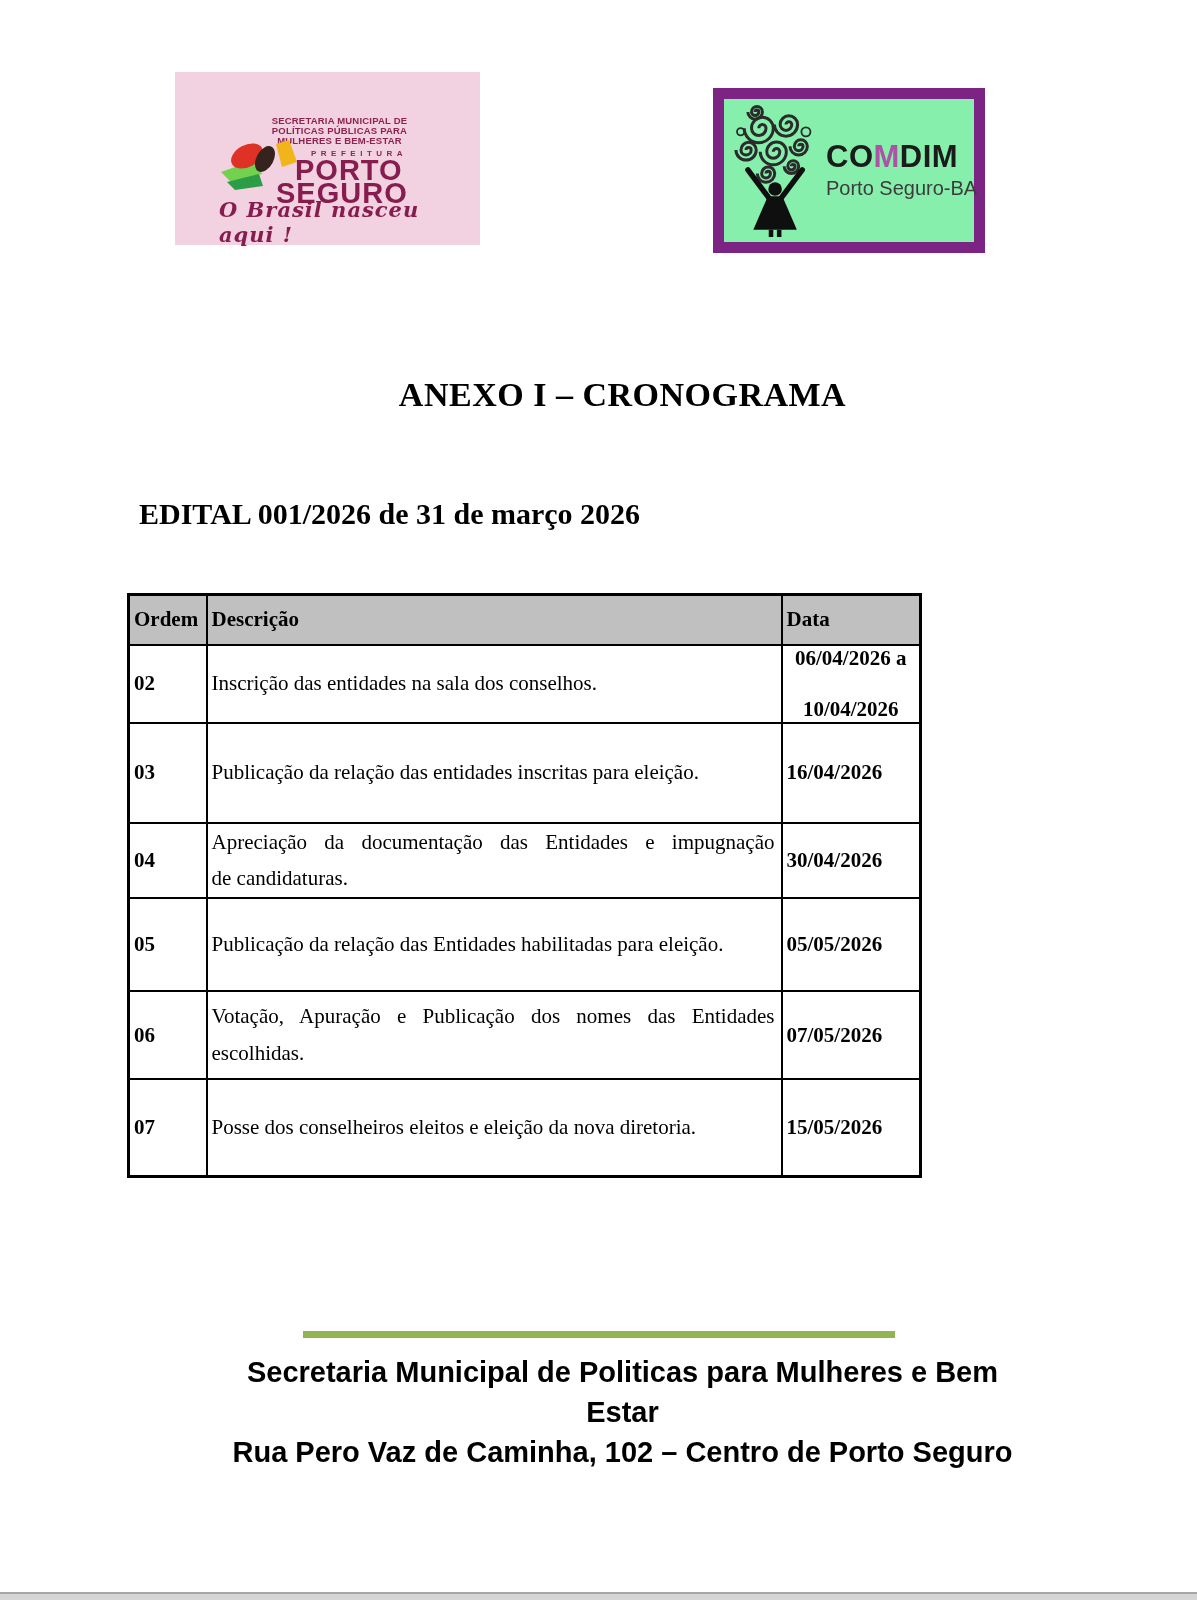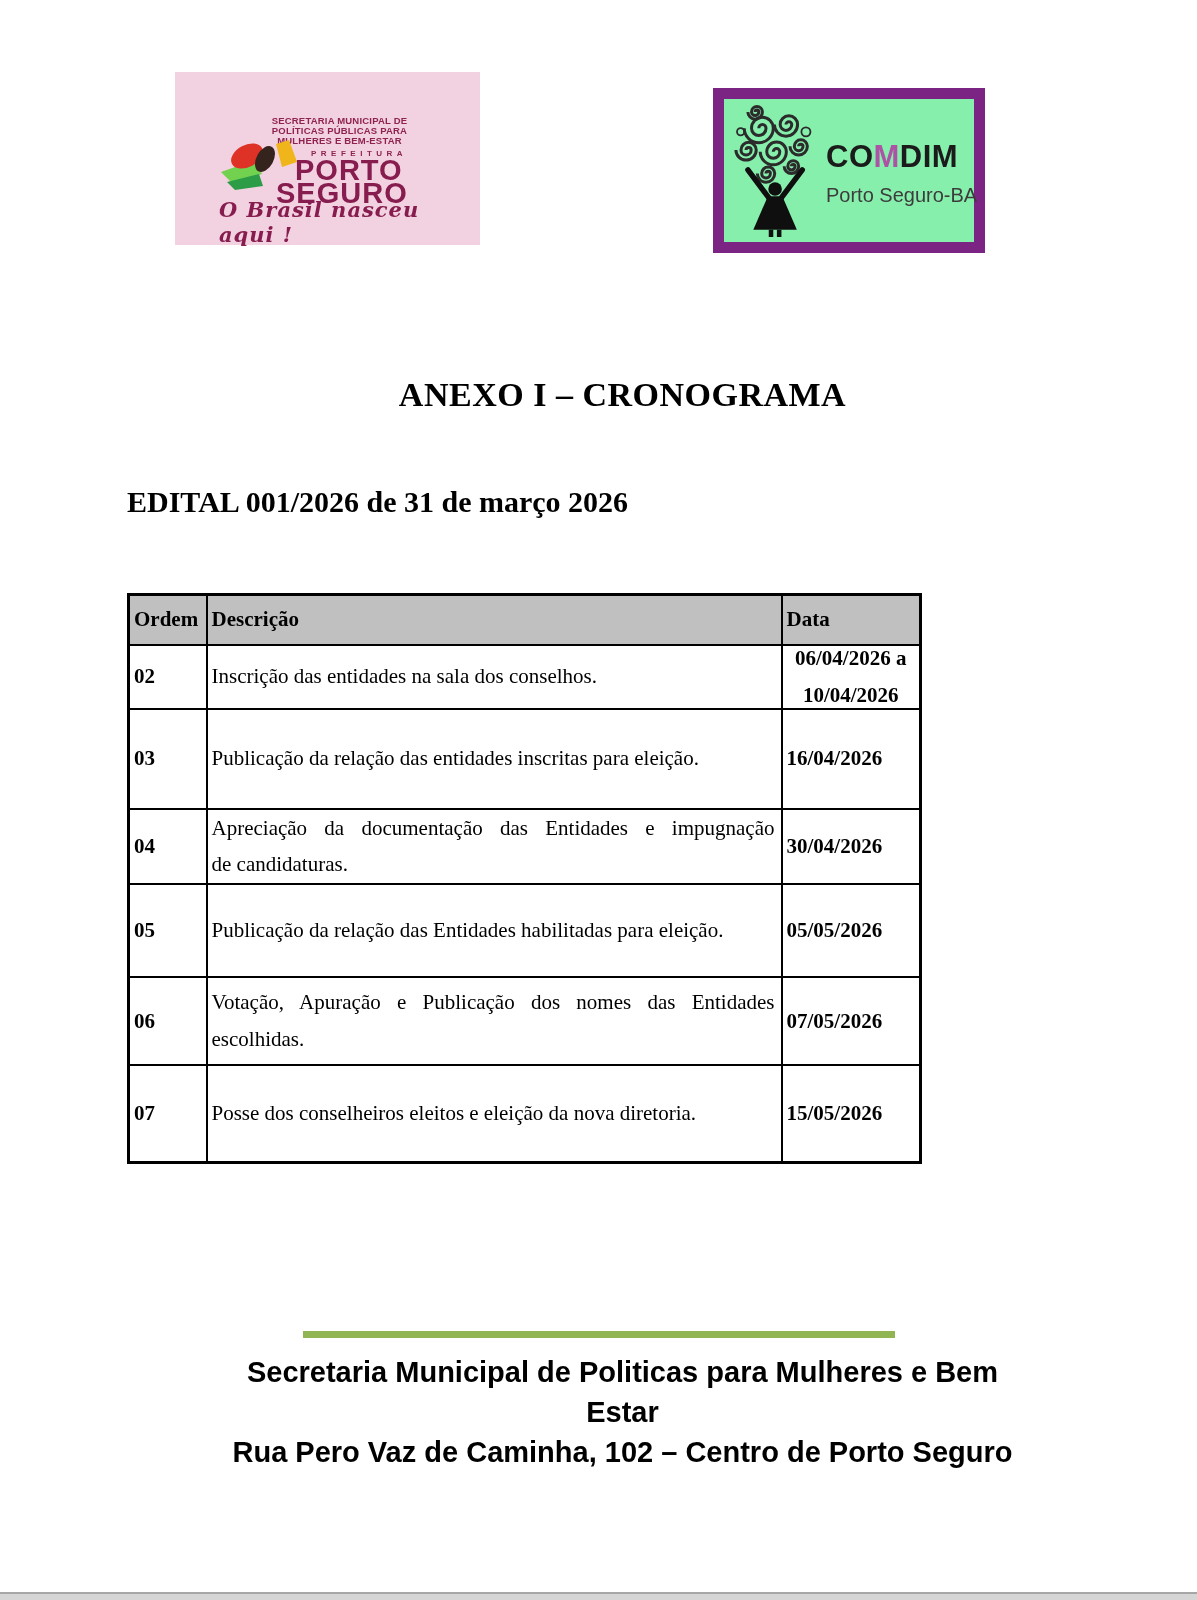--- a/index.html
+++ b/index.html
@@ -20,45 +20,45 @@
   .lp-seguro{left:101px;top:109px;}
   .lp-slogan{position:absolute;left:44px;top:125px;font-family:"DejaVu Serif",serif;
              font-style:italic;font-weight:bold;font-size:21px;color:#871c4e;letter-spacing:1px;}
 
   .logo-comdim{position:absolute;left:713px;top:88px;width:272px;height:165px;background:#86efac;
                border:11px solid #7b2483;box-sizing:border-box;}
   .cd-figure{position:absolute;left:2px;top:2px;}
   .cd-text{position:absolute;left:102px;top:40px;font-family:"Liberation Sans",sans-serif;}
   .cd-name{font-weight:bold;font-size:31px;letter-spacing:.5px;color:#1b1b1b;white-space:nowrap;}
   .cd-name .hl{color:#ad53a6;}
-  .cd-sub{margin-top:9px;font-size:20px;color:#3c3c3c;white-space:nowrap;}
+  .cd-sub{margin-top:2px;font-size:20px;color:#3c3c3c;white-space:nowrap;}
 
   
   .doc-title{position:absolute;top:376px;left:0;width:100%;margin:0;text-align:center;
              font-size:34px;font-weight:bold;letter-spacing:.5px;}
-  .doc-subtitle{position:absolute;top:485px;left:127px;margin:0;font-size:30px;font-weight:bold;}
+  .doc-subtitle{position:absolute;top:485px;left:127px;margin:12px;font-size:30px;font-weight:bold;}
 
   
   table.schedule{position:absolute;left:127px;top:593px;width:792px;border-collapse:collapse;
                  table-layout:fixed;font-size:21px;border:3px solid #000;}
   table.schedule th,table.schedule td{border:2px solid #000;vertical-align:middle;overflow:hidden;}
   table.schedule th{background:#c0c0c0;font-weight:bold;text-align:left;padding:2px 4px;}
   thead tr{height:50px;}
   tbody tr:nth-child(1){height:58px;}
   tbody tr:nth-child(2){height:100px;}
   tbody tr:nth-child(3){height:62px;}
   tbody tr:nth-child(4){height:93px;}
   tbody tr:nth-child(5){height:88px;}
   tbody tr:nth-child(6){height:97px;}
   tbody tr:nth-child(7){height:64px;}
   td.ordem{font-weight:bold;padding:0 4px;}
   td.desc{padding:0 6px 0 4px;text-align:justify;line-height:1.75;}
   td.date{font-weight:bold;padding:0 2px 0 4px;}
   td.date.two{text-align:center;padding:0 2px;}
-  td.date.two .date-line + .date-line{margin-top:12px;}
+  td.date.two .date-line + .date-line{margin-top:26px;}
 
   
   .footer-divider{position:absolute;left:303px;top:1331px;width:592px;height:7px;background:#92b553;}
   .footer{position:absolute;top:1352px;left:0;width:100%;text-align:center;
           font-family:"Liberation Sans",sans-serif;font-weight:bold;font-size:29px;line-height:40px;}
   .bottom-bar{position:absolute;left:0;bottom:0;width:100%;height:8px;background:#d5d5d5;
               border-top:2px solid #a6a6a6;box-sizing:border-box;}
 </style>
 </head>
 <body>

